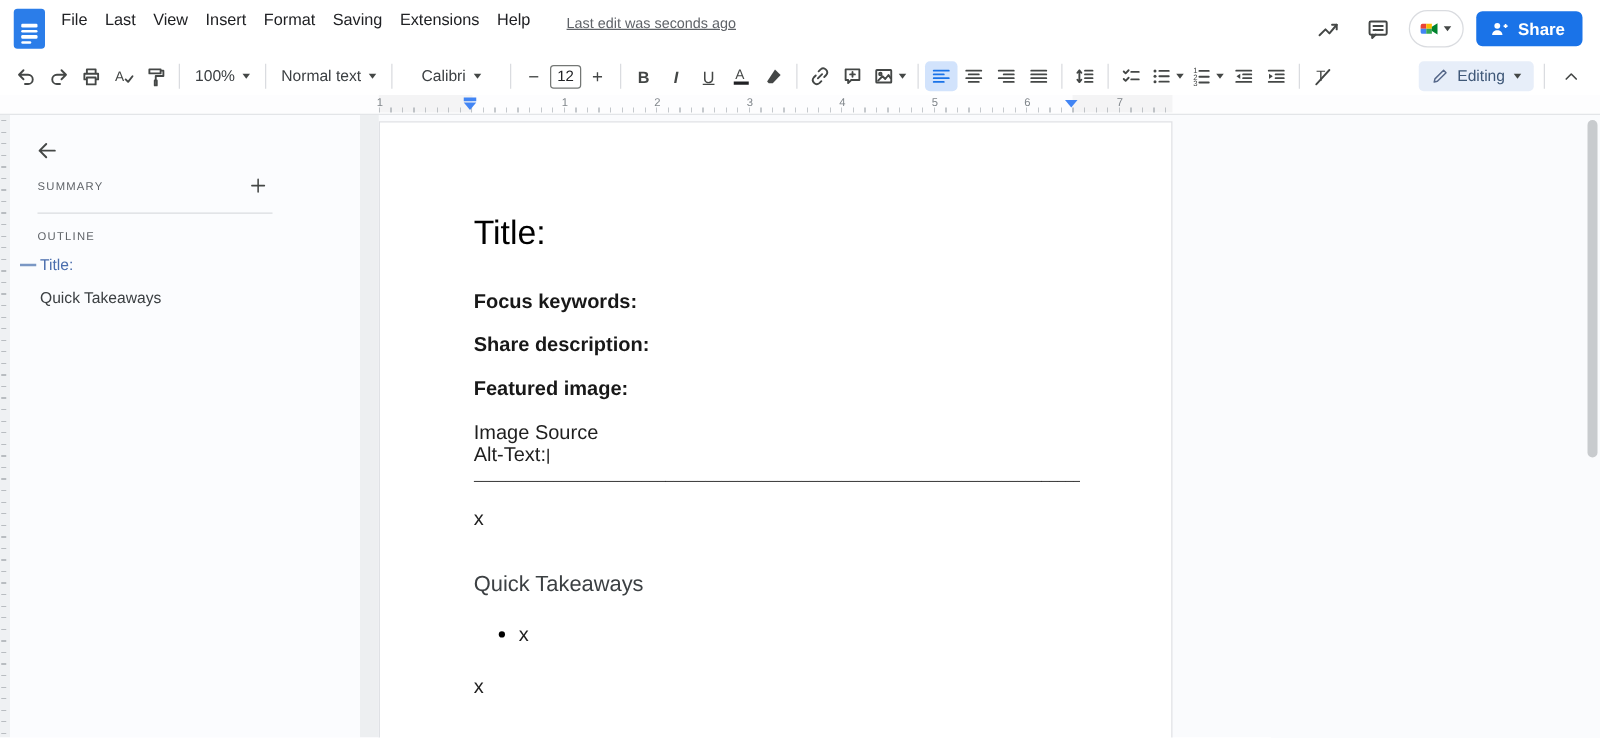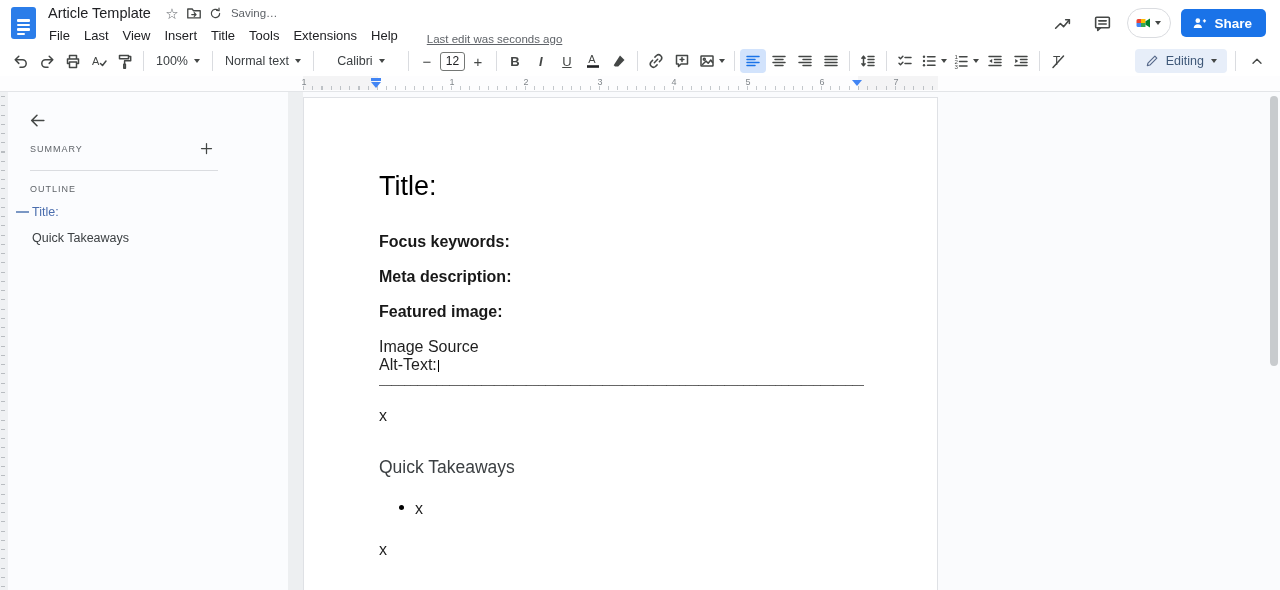--- a/index.html
+++ b/index.html
@@ -105,46 +105,27 @@
 
 <div class="header">
   <div class="docs-logo">
     <div class="bar" style="top:12px;width:13px"></div>
     <div class="bar" style="top:16.5px;width:13px"></div>
     <div class="bar" style="top:21px;width:13px"></div>
     <div class="bar" style="top:25.5px;width:8px"></div>
   </div>
 
   <div class="title-block">
-    <div class="title-row">
-      <span class="doc-title">Article Template</span>
-      <span class="tb-mini">
-          <span class="star-glyph">☆</span>
-        </span>
-      <span class="tb-mini">
-        <svg class="ic" width="16" height="16" viewBox="0 0 18 18">
-          <path d="M2 4.5h5l1.5 2H16v8H2z"></path>
-          <path d="M6.5 10.8h4.5 M9.3 8.8l2 2-2 2"></path>
-        </svg>
-      </span>
-      <span class="tb-mini">
-        <svg class="ic" width="15" height="15" viewBox="0 0 18 18">
-          <path d="M14 9a5 5 0 1 1-1.6-3.7"></path>
-          <path d="M13.2 2.6l.1 3-2.9-.2"></path>
-        </svg>
-      </span>
-      <span class="saving">Saving…</span>
-    </div>
     <div class="menu-row">
       <span class="menu-item">File</span>
       <span class="menu-item">Last</span>
       <span class="menu-item">View</span>
       <span class="menu-item">Insert</span>
-      <span class="menu-item">Title</span>
-      <span class="menu-item">Tools</span>
+      <span class="menu-item">Format</span>
+      <span class="menu-item">Saving</span>
       <span class="menu-item">Extensions</span>
       <span class="menu-item">Help</span>
       <span class="last-edit">Last edit was seconds ago</span>
     </div>
   </div>
 
   <div class="header-right">
     <span class="hdr-icon-btn">
       <svg class="ic" width="19" height="19" viewBox="0 0 18 18" style="stroke:#444746">
         <path d="M2.5 13.5L7 9l3 3 5.5-6.5"></path>
@@ -375,21 +356,21 @@
 
 <div class="canvas">
   <div class="vruler-strip">
       <div class="ticks"></div>
     </div>
   <div class="page-gap"></div>
 
   <div class="page">
     <div class="doc-title-text">Title:</div>
     <div class="doc-line bold" style="top:136px">Focus keywords:</div>
-    <div class="doc-line bold" style="top:171px">Meta description:</div>
+    <div class="doc-line bold" style="top:171px">Share description:</div>
     <div class="doc-line bold" style="top:206px">Featured image:</div>
     <div class="doc-line" style="top:241px">Image Source</div>
     <div class="doc-line" style="top:259px">
       <span>Alt-Text:</span><span class="cursor-bar"></span>
     </div>
     <div class="doc-rule">________________________________________________________________________________</div>
     <div class="doc-line" style="top:310px">x</div>
     <div class="doc-h2">Quick Takeaways</div>
     <div class="bullet-dot"></div>
     <div class="doc-line" style="left:111px; top:403px">x</div>

